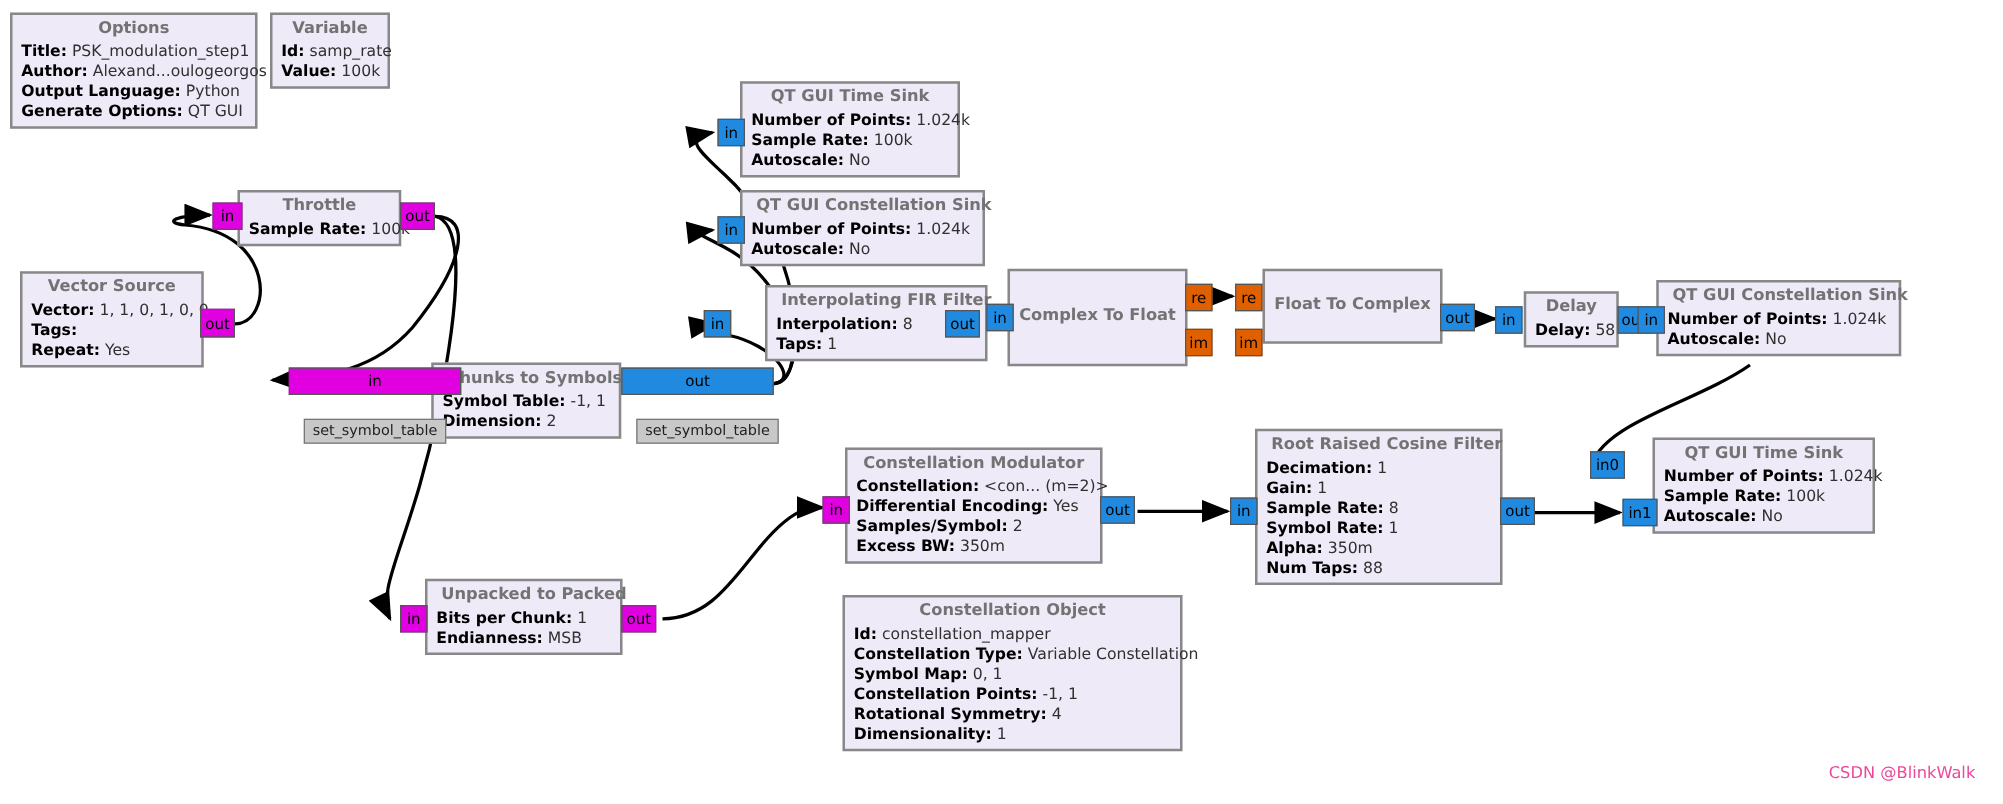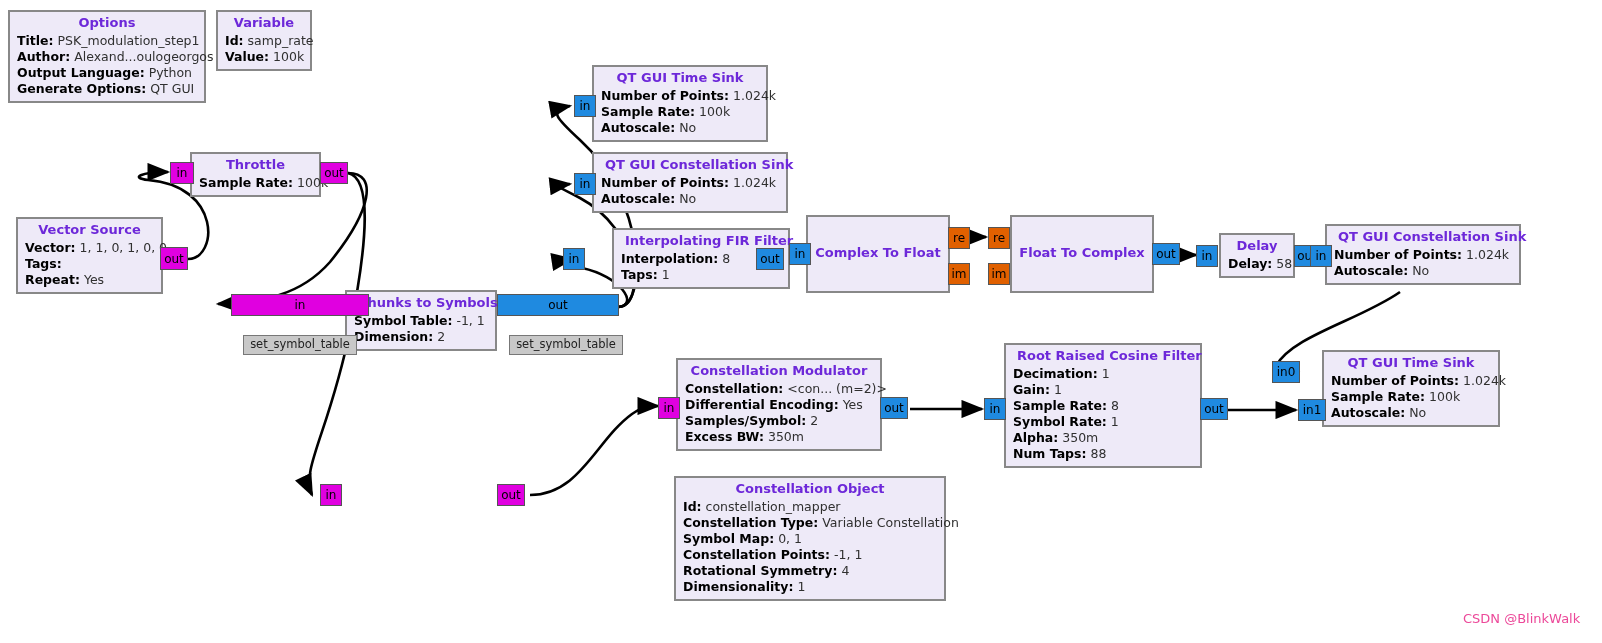--- a/index.html
+++ b/index.html
@@ -31,21 +31,21 @@
     background: #eeeaf8;
     border: 2px solid #888888;
     z-index: 3;
     padding: 3px 7px 4px 7px;
     line-height: 1.28;
     white-space: nowrap;
   }
   .block .btitle {
     font-weight: bold;
     font-size: 13px;
-    color: #6d28d9;
+    color: #737373;
     text-align: center;
     padding: 0 4px 1px 4px;
   }
   .block .prow {
     font-size: 12.5px;
     color: #303030;
   }
   .block .prow b {
     color: #000000;
     font-weight: bold;
@@ -181,41 +181,46 @@
   <div class="port blue" style="left:563px; top:248px; width:22px; height:22px;">in</div>
   <div class="port blue" style="left:756px; top:248px; width:28px; height:22px;">out</div>
 
   <div class="block" style="left:806px; top:215px; width:144px; height:78px; display:flex; align-items:center; justify-content:center;">
     <div class="btitle">Complex To Float</div>
   </div>
   <div class="port blue" style="left:789px; top:243px; width:22px; height:22px;">in</div>
   <div class="port orng" style="left:948px; top:227px; width:22px; height:22px;">re</div>
   <div class="port orng" style="left:948px; top:263px; width:22px; height:22px;">im</div>
 
-  <div class="block" style="left:1010px; top:215px; width:144px; height:78px; display:flex; align-items:center; justify-content:center;">
+  <div class="block" style="left:1010px; top:215px; width:144px; height:60px; display:flex; align-items:center; justify-content:center;">
     <div class="btitle">Float To Complex</div>
   </div>
   <div class="port orng" style="left:988px; top:227px; width:22px; height:22px;">re</div>
   <div class="port orng" style="left:988px; top:263px; width:22px; height:22px;">im</div>
   <div class="port blue" style="left:1152px; top:243px; width:28px; height:22px;">out</div>
 
   <div class="block" style="left:1219px; top:233px; width:76px;">
     <div class="btitle">Delay</div>
     <div class="prow"><b>Delay:</b> <span>58</span></div>
   </div>
   <div class="port blue" style="left:1196px; top:245px; width:22px; height:22px;">in</div>
   <div class="port blue" style="left:1294px; top:245px; width:26px; height:22px;">out</div>
 
   <div class="block" style="left:1325px; top:224px; width:196px;">
     <div class="btitle">QT GUI Constellation Sink</div>
     <div class="prow"><b>Number of Points:</b> <span>1.024k</span></div>
     <div class="prow"><b>Autoscale:</b> <span>No</span></div>
   </div>
   <div class="port blue" style="left:1310px; top:245px; width:22px; height:22px;">in</div>
 
+  <div class="block" style="left:340px; top:463px; width:158px;">
+    <div class="btitle">Unpacked to Packed</div>
+    <div class="prow"><b>Bits per Chunk:</b> <span>1</span></div>
+    <div class="prow"><b>Endianness:</b> <span>MSB</span></div>
+  </div>
   <div class="port mag" style="left:320px; top:484px; width:22px; height:22px;">in</div>
   <div class="port mag" style="left:497px; top:484px; width:28px; height:22px;">out</div>
 
   <div class="block" style="left:676px; top:358px; width:206px;">
     <div class="btitle">Constellation Modulator</div>
     <div class="prow"><b>Constellation:</b> <span>&lt;con... (m=2)&gt;</span></div>
     <div class="prow"><b>Differential Encoding:</b> <span>Yes</span></div>
     <div class="prow"><b>Samples/Symbol:</b> <span>2</span></div>
     <div class="prow"><b>Excess BW:</b> <span>350m</span></div>
   </div>

